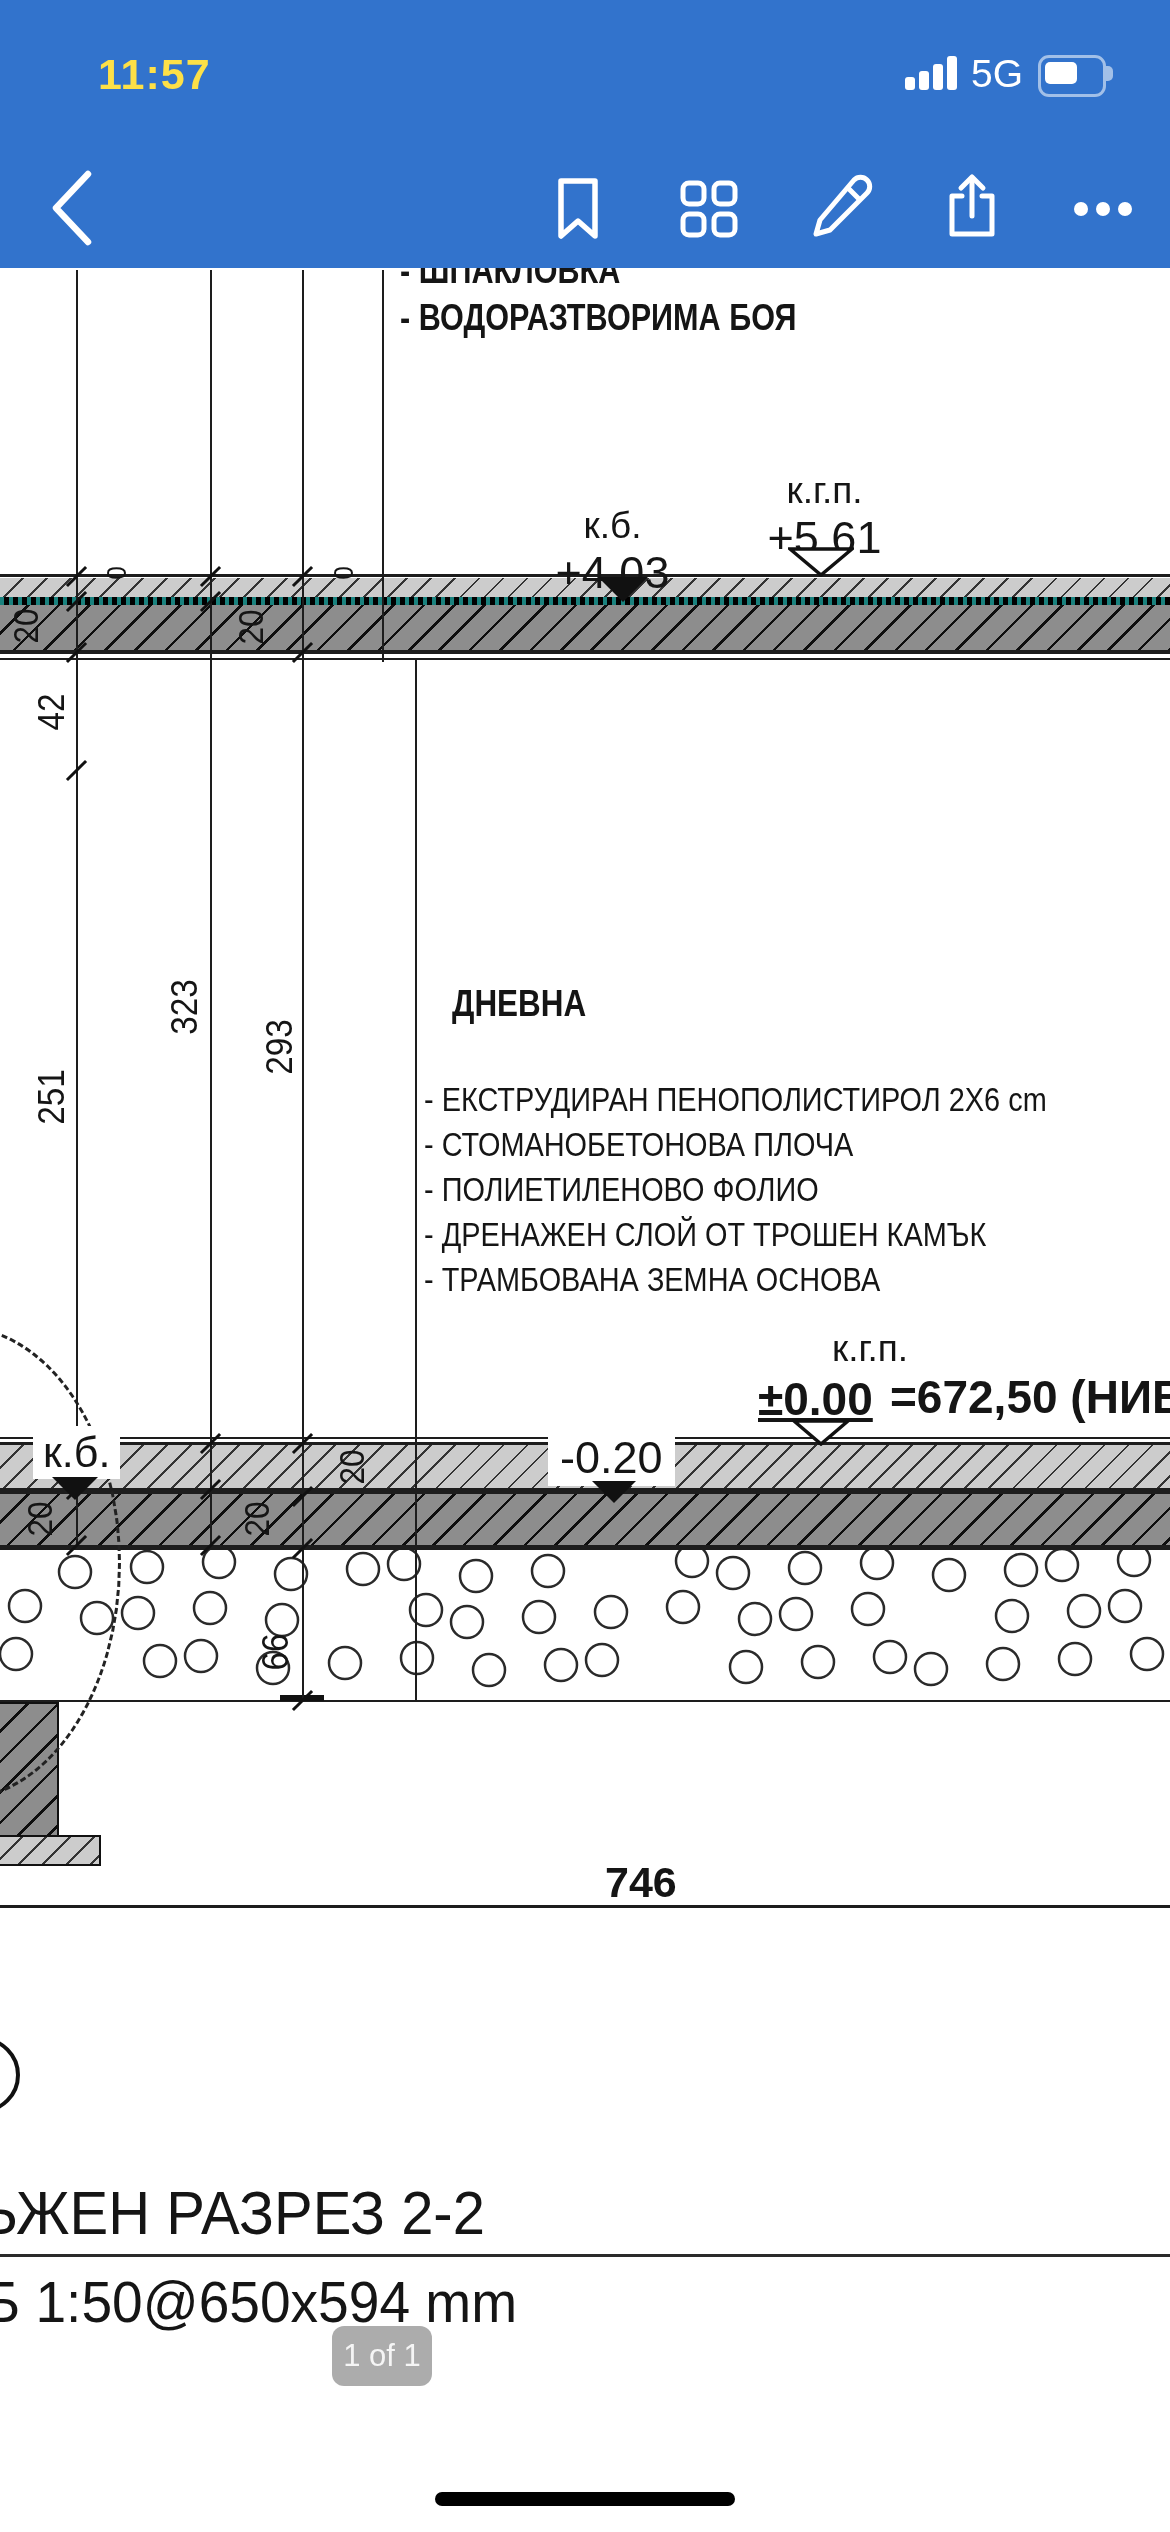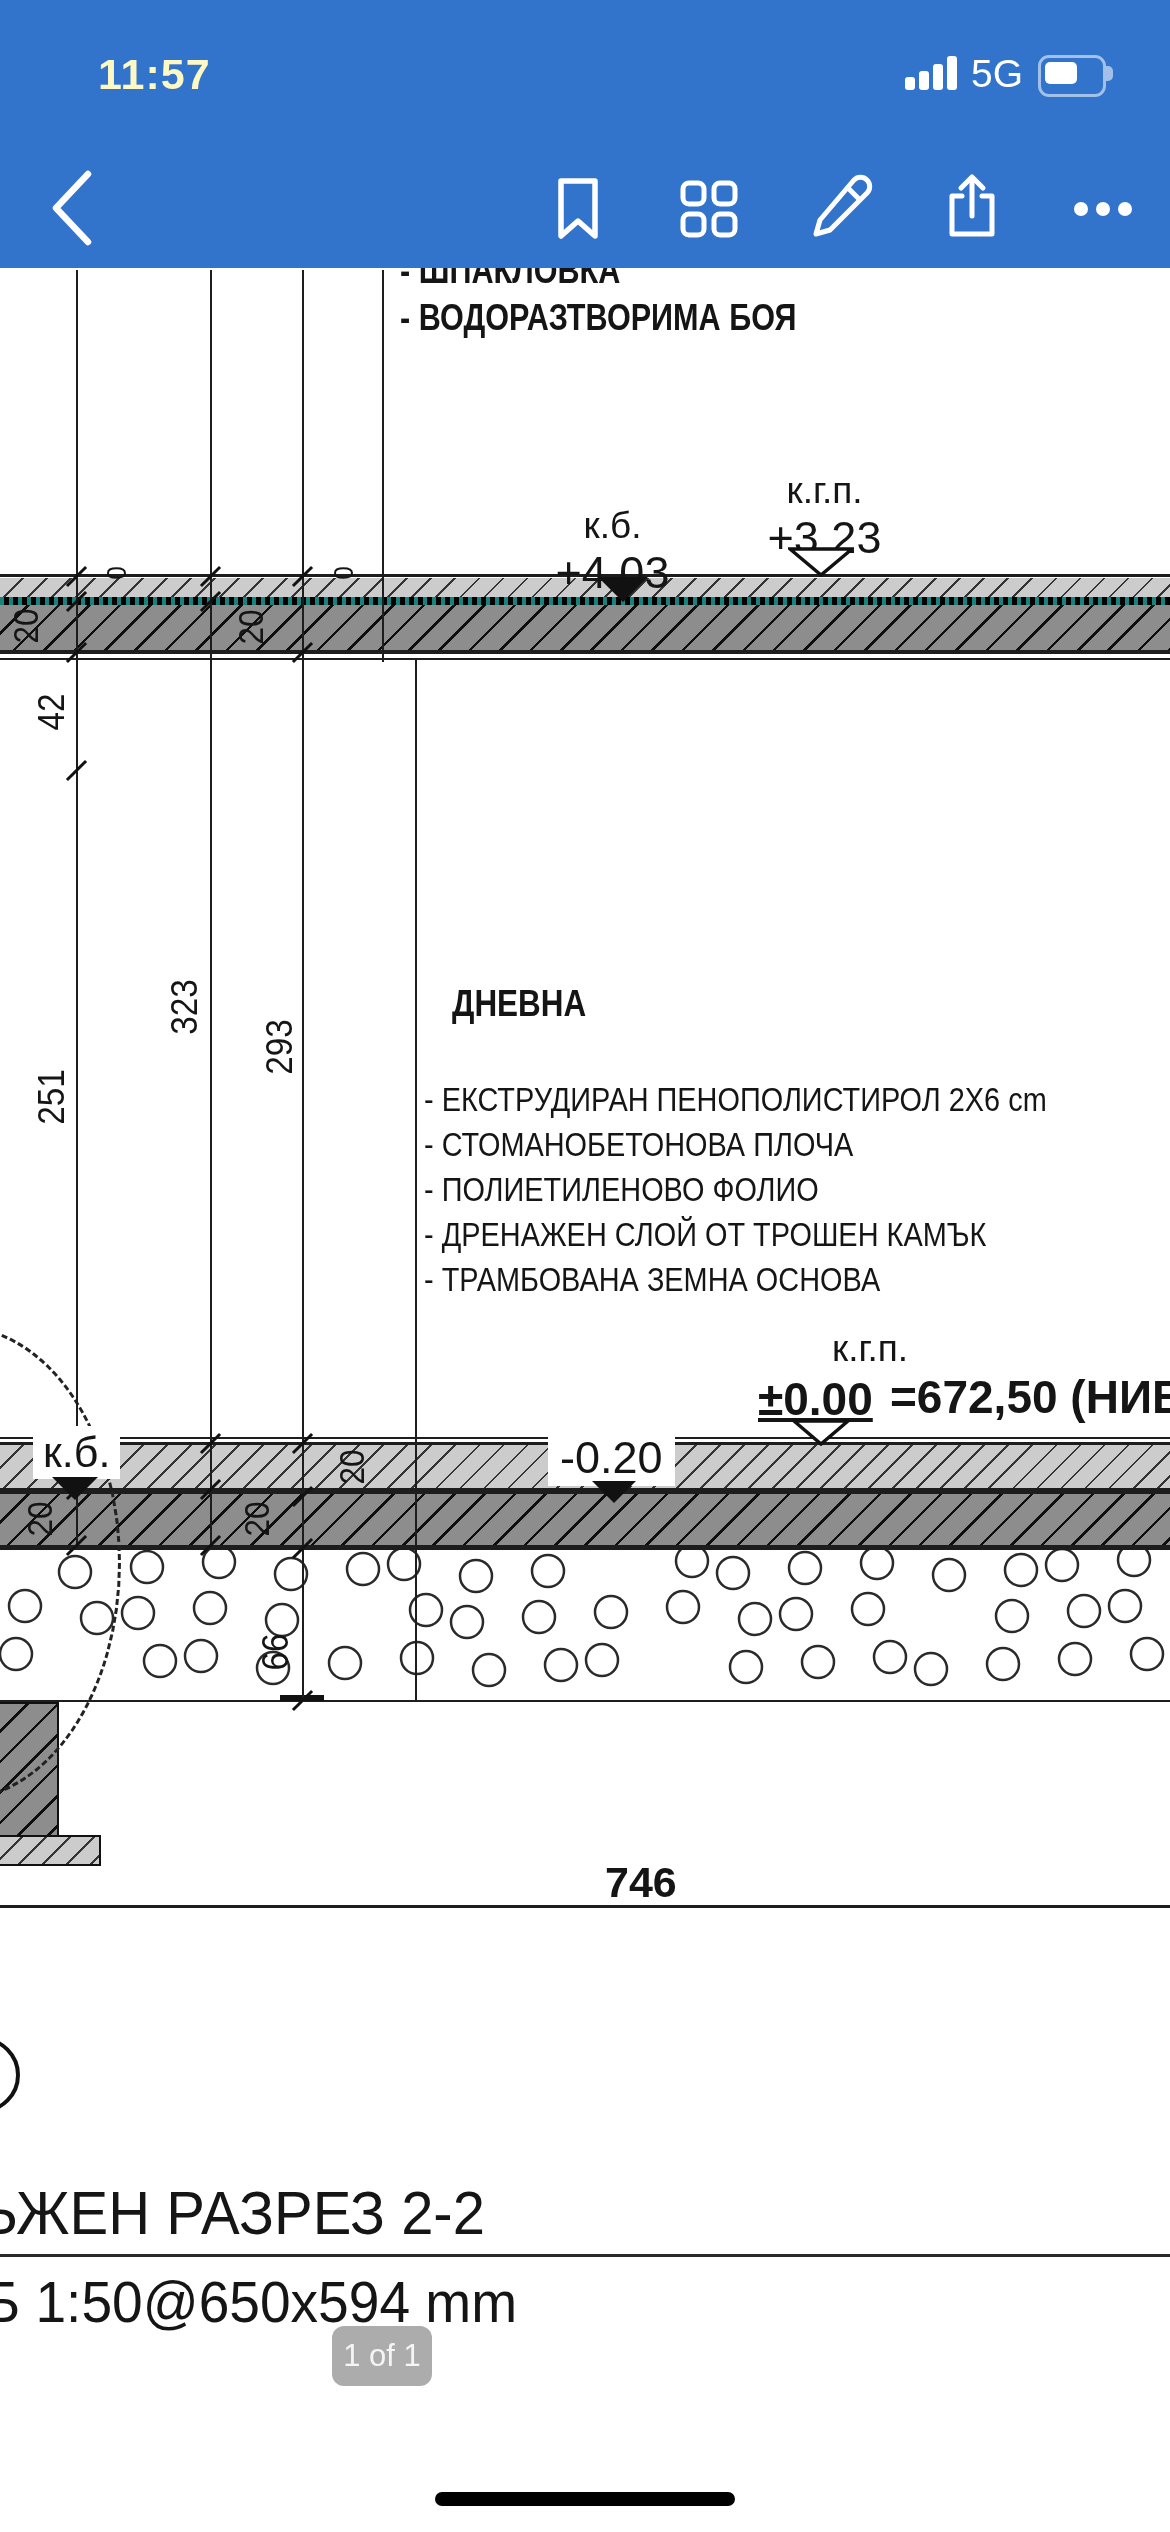--- a/index.html
+++ b/index.html
@@ -1,20 +1,20 @@
 <!DOCTYPE html>
 <html><head>
 <meta charset="utf-8">
 <style>
   html,body{margin:0;padding:0;background:#222;}
   #screen{position:relative;width:1170px;height:2532px;margin:0 auto;background:#ffffff;
     overflow:hidden;font-family:"Liberation Sans",sans-serif;color:#151515;}
   
   #header{position:absolute;left:0;top:0;width:1170px;height:268px;background:#3273cc;z-index:10;}
-  .time{position:absolute;left:98px;top:50px;font-size:43px;font-weight:600;color:#fef9c3;letter-spacing:1px;}
+  .time{position:absolute;left:98px;top:50px;font-size:43px;font-weight:600;color:#fde047;letter-spacing:1px;}
   .fiveg{position:absolute;left:971px;top:52px;font-size:39px;font-weight:500;color:#fff;}
   .batt{position:absolute;left:1038px;top:55px;width:62px;height:36px;border:3.5px solid rgba(255,255,255,.55);border-radius:11px;}
   .batt-fill{position:absolute;left:4px;top:4px;width:32px;height:22px;background:#fff;border-radius:5px;}
   .batt-nub{position:absolute;left:1106px;top:66px;width:7px;height:15px;background:rgba(255,255,255,.55);border-radius:0 5px 5px 0;}
   .hicon{position:absolute;}
   .hicon svg{display:block;}
   
   .cond{transform:scaleX(.85);transform-origin:0 50%;display:inline-block;white-space:nowrap;}
   .dnote{position:absolute;font-size:36px;white-space:nowrap;z-index:3;font-weight:bold;}
   .vline{position:absolute;width:2px;background:#1d1d1d;z-index:2;}
@@ -187,21 +187,21 @@
       <div class="l1">к.б.</div>
       <div class="l2">+4.03</div>
     </div>
     <div class="tri" style="left:598px;top:577px">
       <svg width="50" height="25">
           <polygon points="0,0 50,0 25,25" fill="#111"></polygon>
         </svg></div>
 
     <div class="lvl" style="left:762px;top:470px;width:125px">
       <div class="l1">к.г.п.</div>
-      <div class="l2">+3.23</div>
+      <div class="l2">+5.61</div>
     </div>
     <div class="tri" style="left:788px;top:547px">
       <svg width="66" height="30">
           <polygon points="2,2 64,2 33,28" fill="#fff" stroke="#111" stroke-width="3.5"></polygon>
         </svg></div>
 
     <div class="dnote" style="left:452px;top:983px;font-size:37px">
       <span class="cond">ДНЕВНА</span></div>
     <div id="layer-list">
         <div class="layer-item"><span class="cond">- ЕКСТРУДИРАН ПЕНОПОЛИСТИРОЛ 2X6 cm</span></div>

